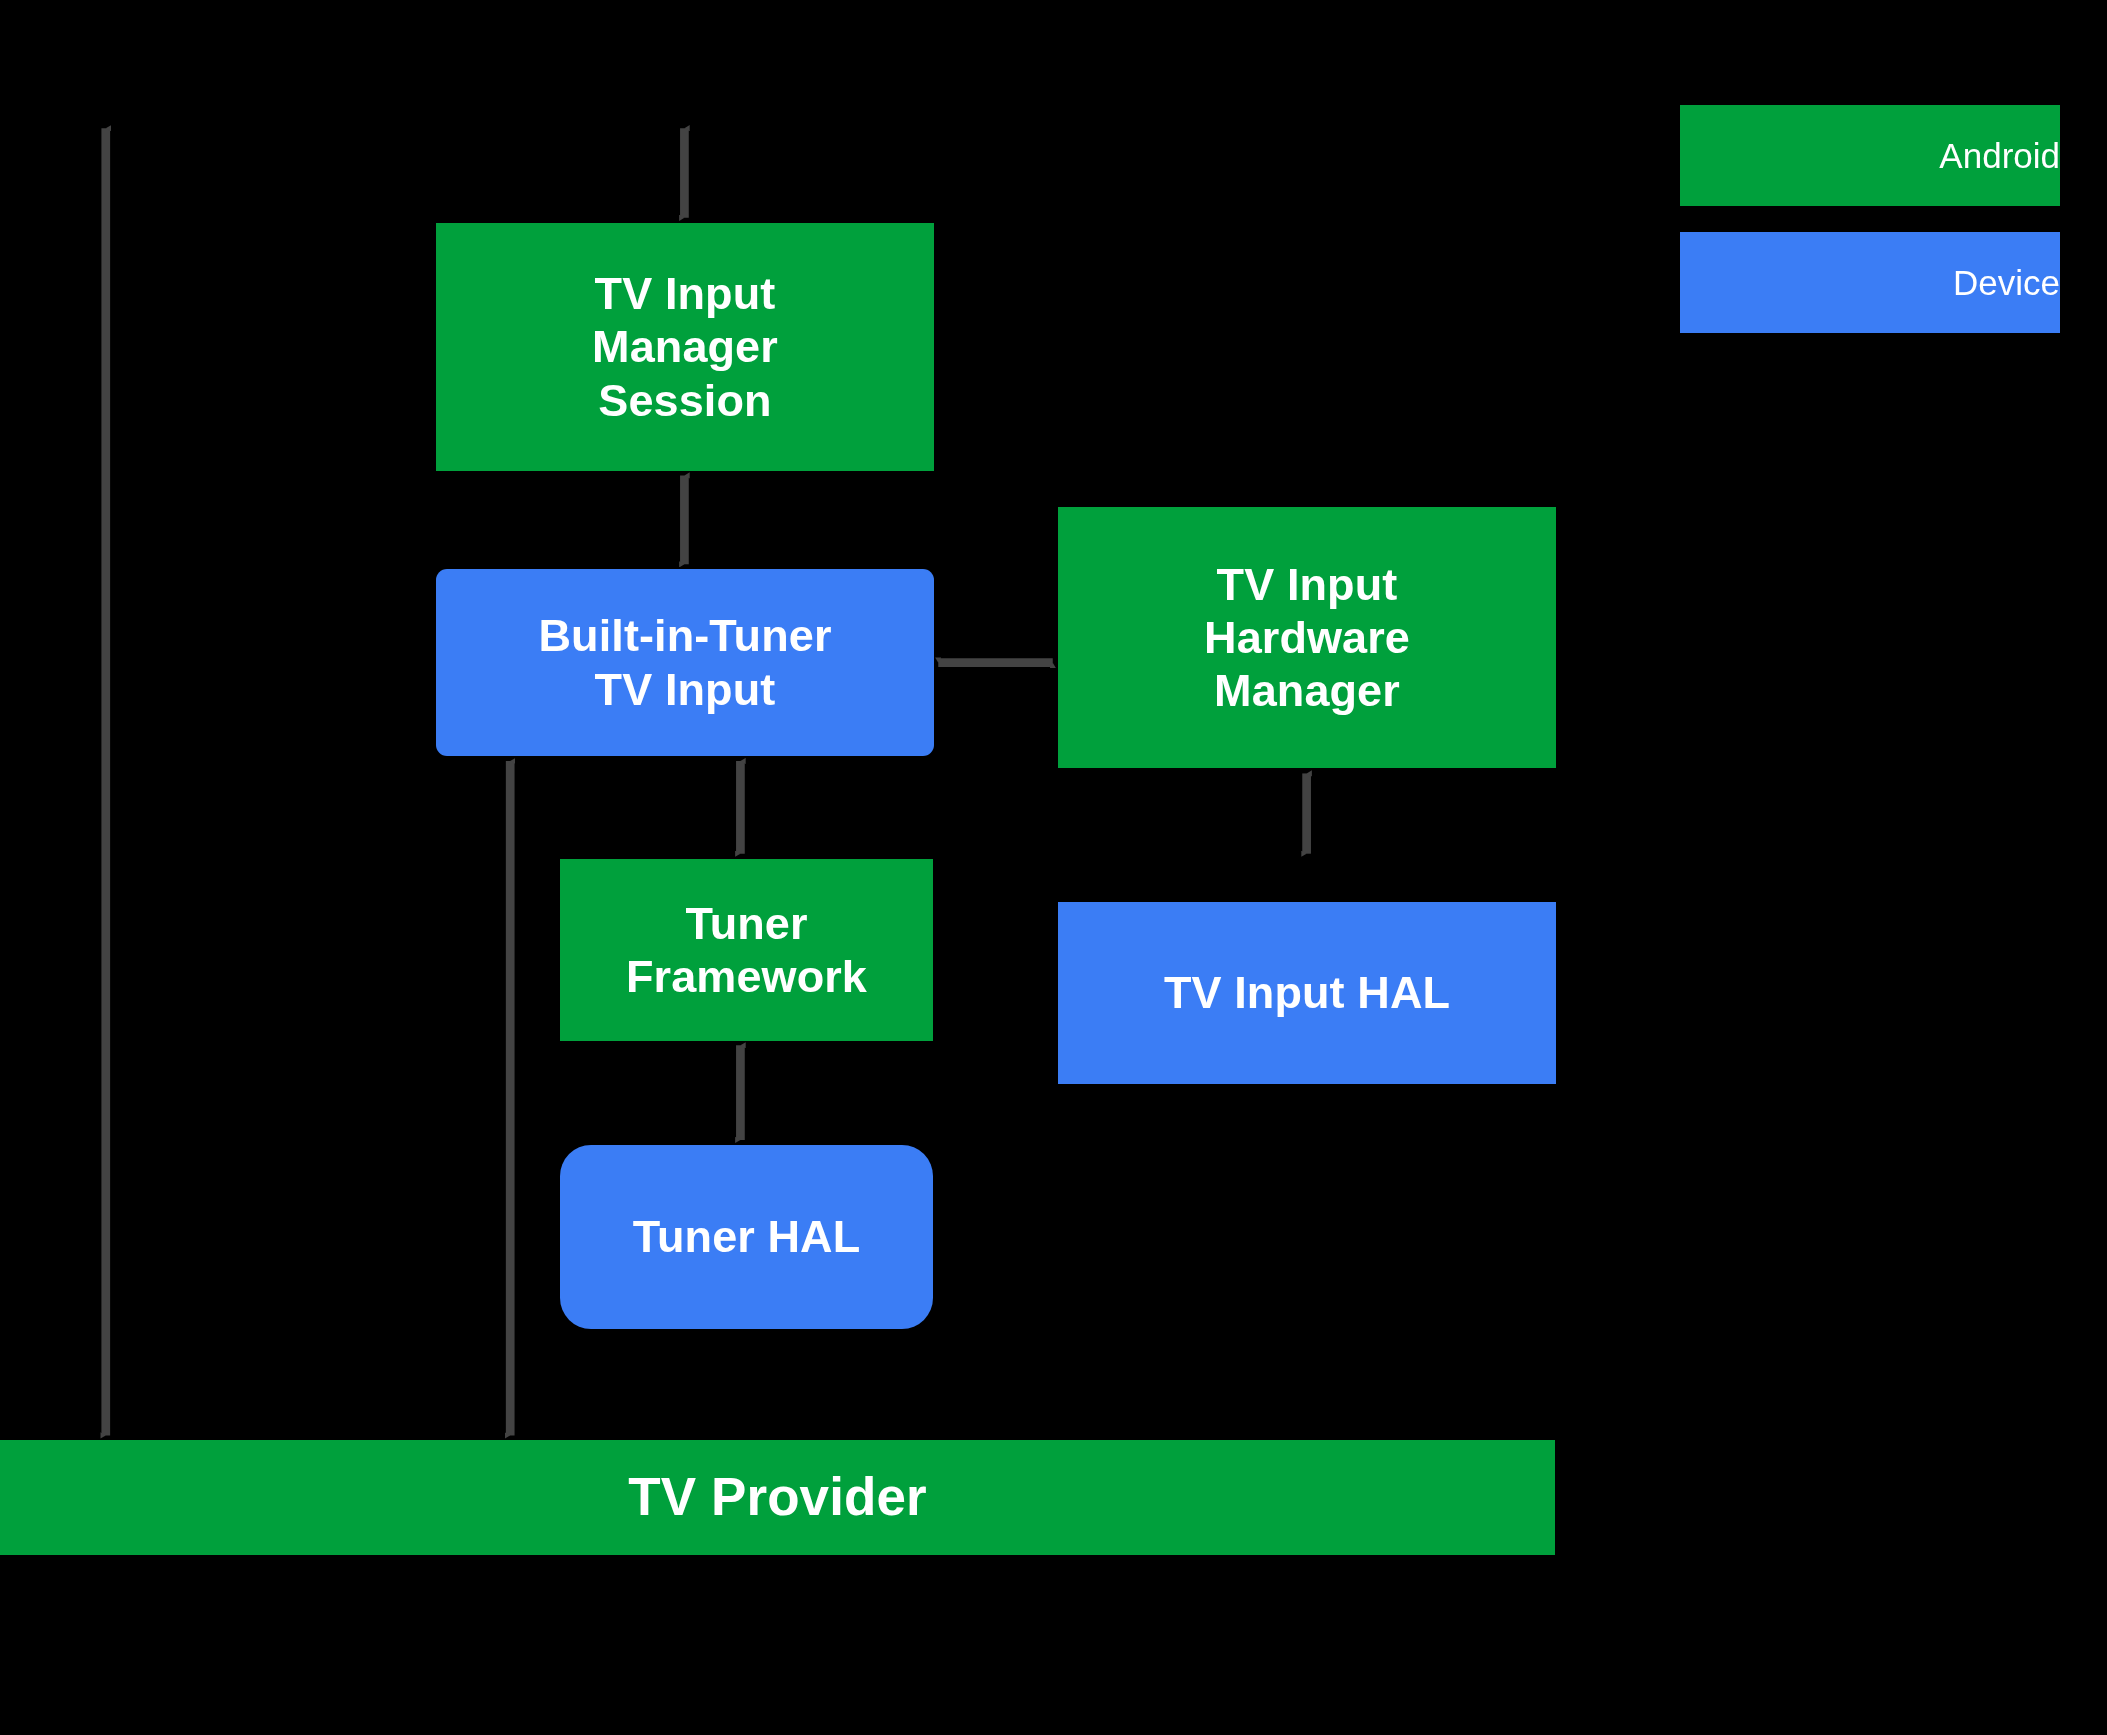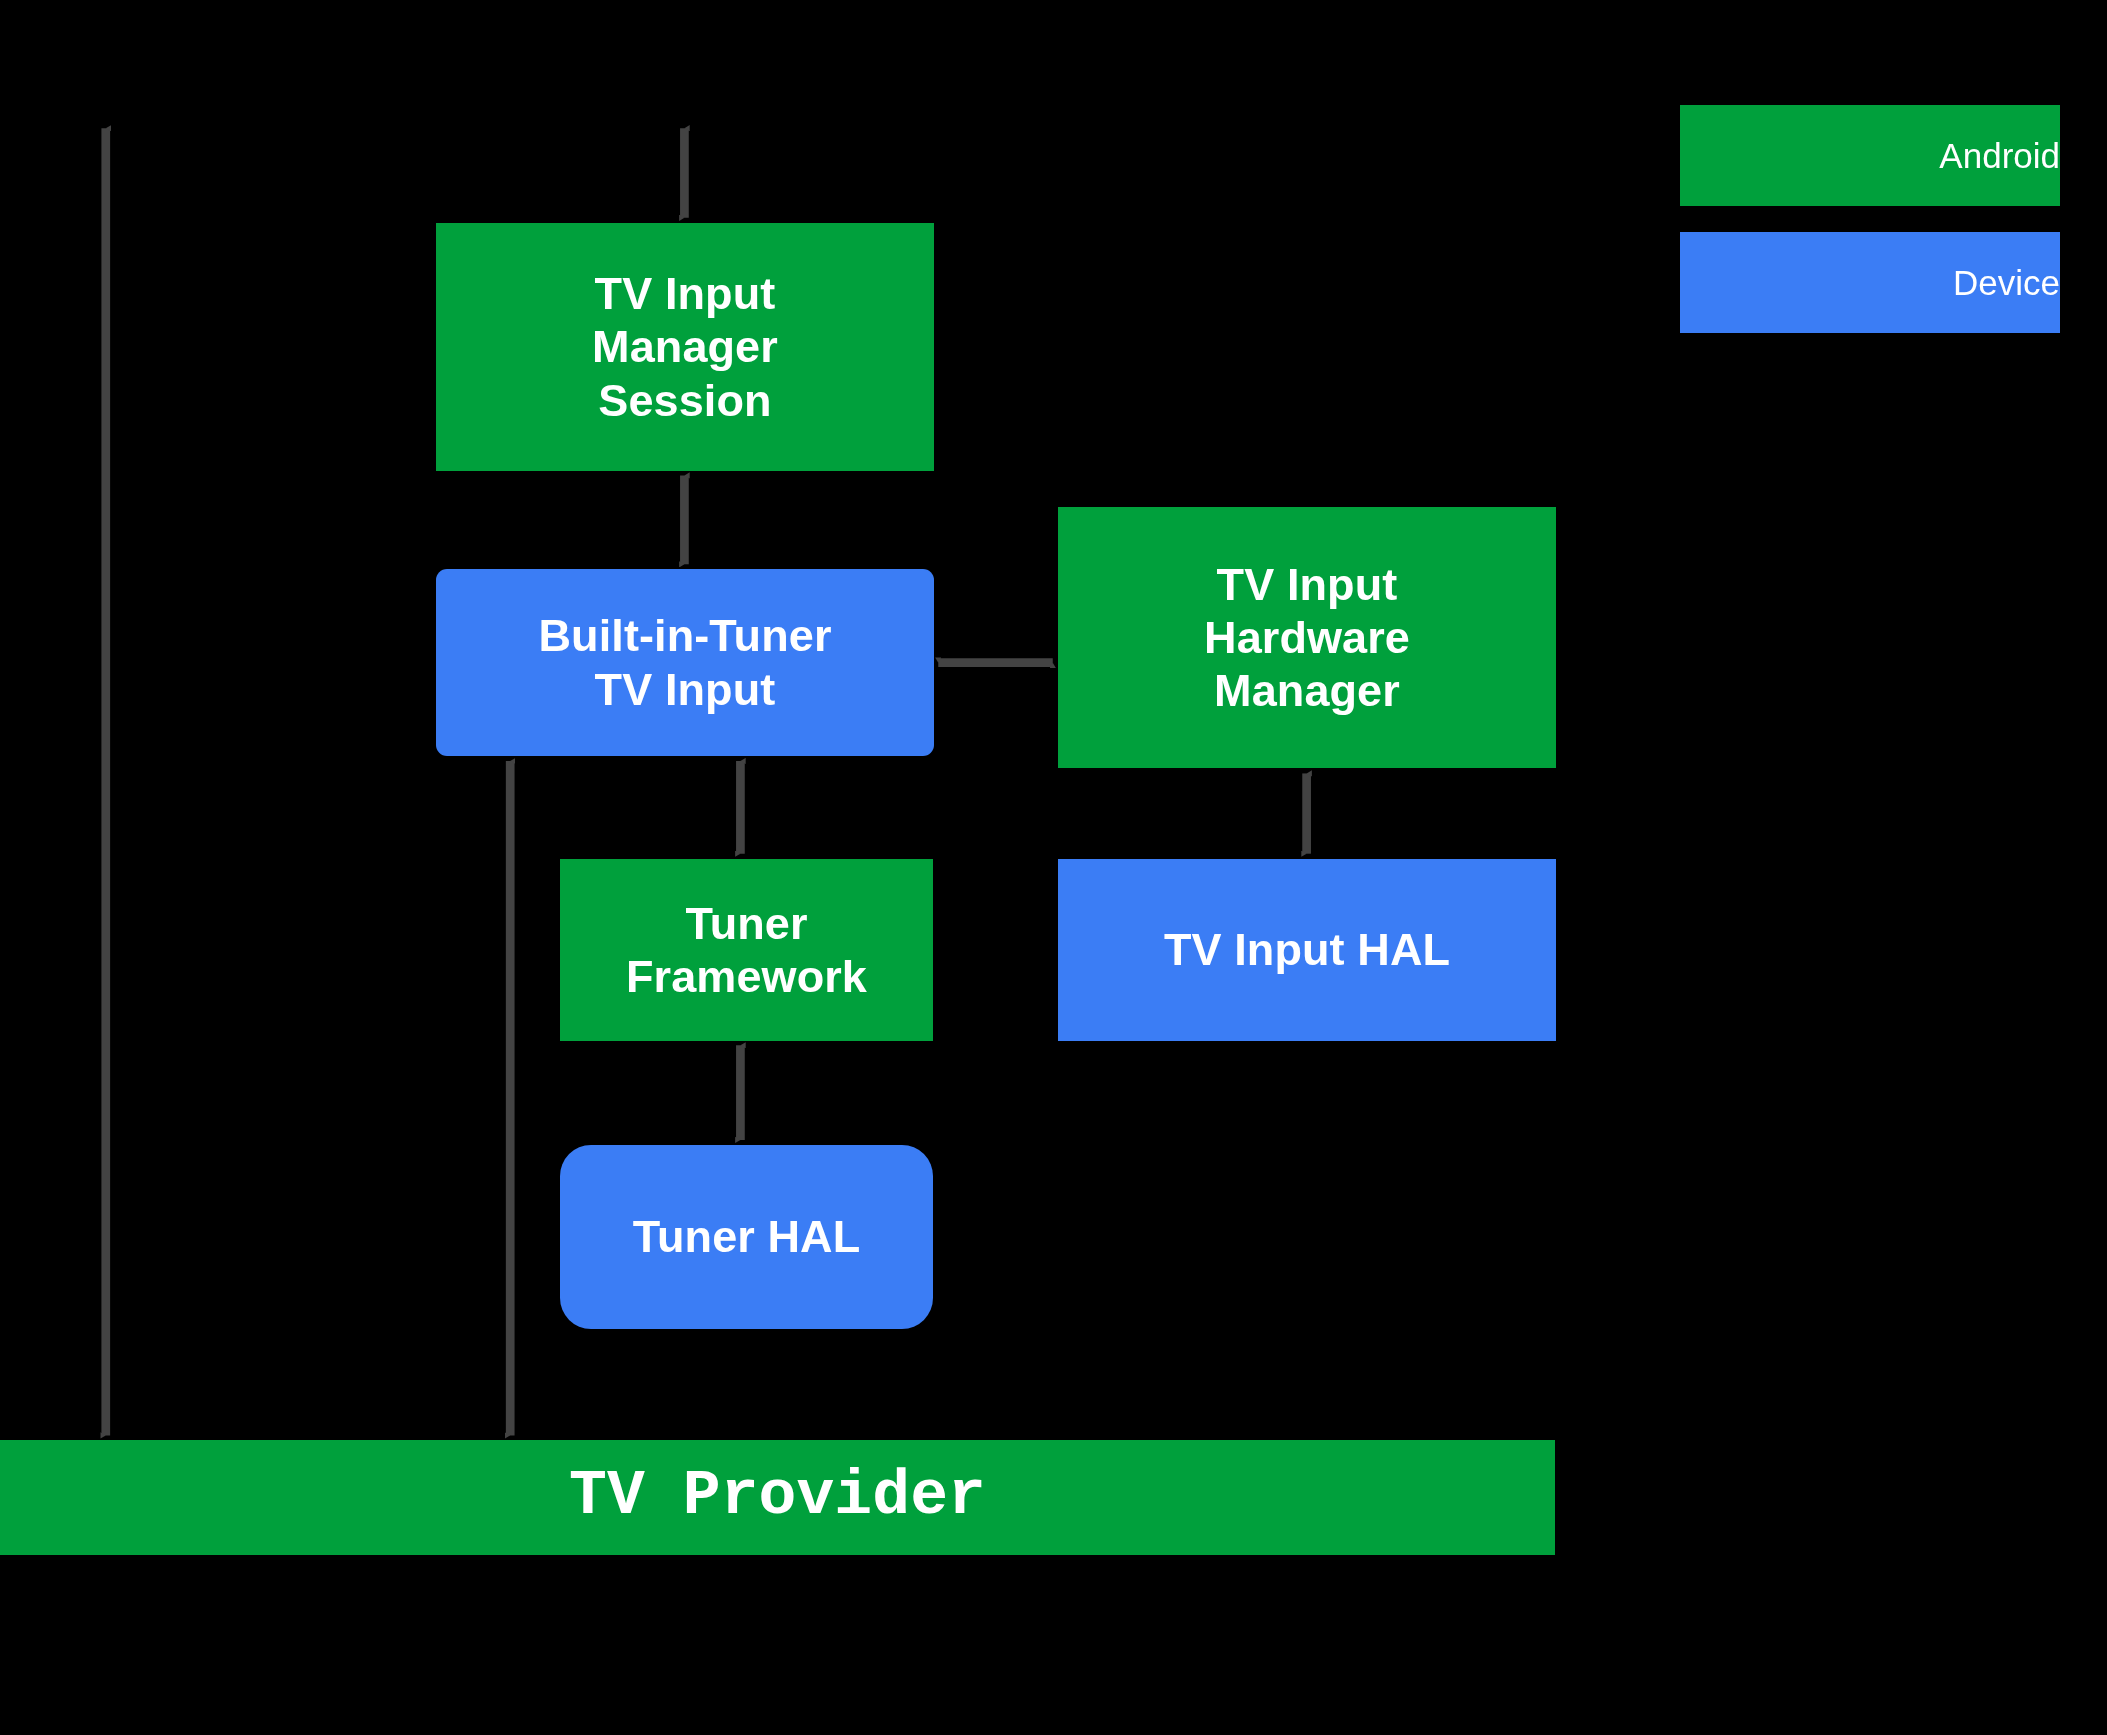--- a/index.html
+++ b/index.html
@@ -51,32 +51,31 @@
   }
   #node-tv-input-hardware-manager {
     left: 1058px; top: 507px; width: 498px; height: 261px;
     font-size: 45px;
   }
   #node-tuner-framework {
     left: 560px; top: 859px; width: 373px; height: 182px;
     font-size: 45px;
   }
   #node-tv-input-hal {
-    left: 1058px; top: 859px; width: 498px; height: 182px;
+    left: 1058px; top: 902px; width: 498px; height: 182px;
     font-size: 45px;
   }
   #node-tuner-hal {
     left: 560px; top: 1145px; width: 373px; height: 184px;
     font-size: 45px;
     border-radius: 31px;
   }
   #node-tv-provider {
     left: 0px; top: 1440px; width: 1555px; height: 115px;
-    font-size: 63px;
-    font-family: Liberation Mono, monospace;
+    font-size: 53px;
   }
 
   
   #legend {
     position: absolute;
     left: 1680px;
     top: 105px;
     width: 380px;
   }
   .legend-chip {

